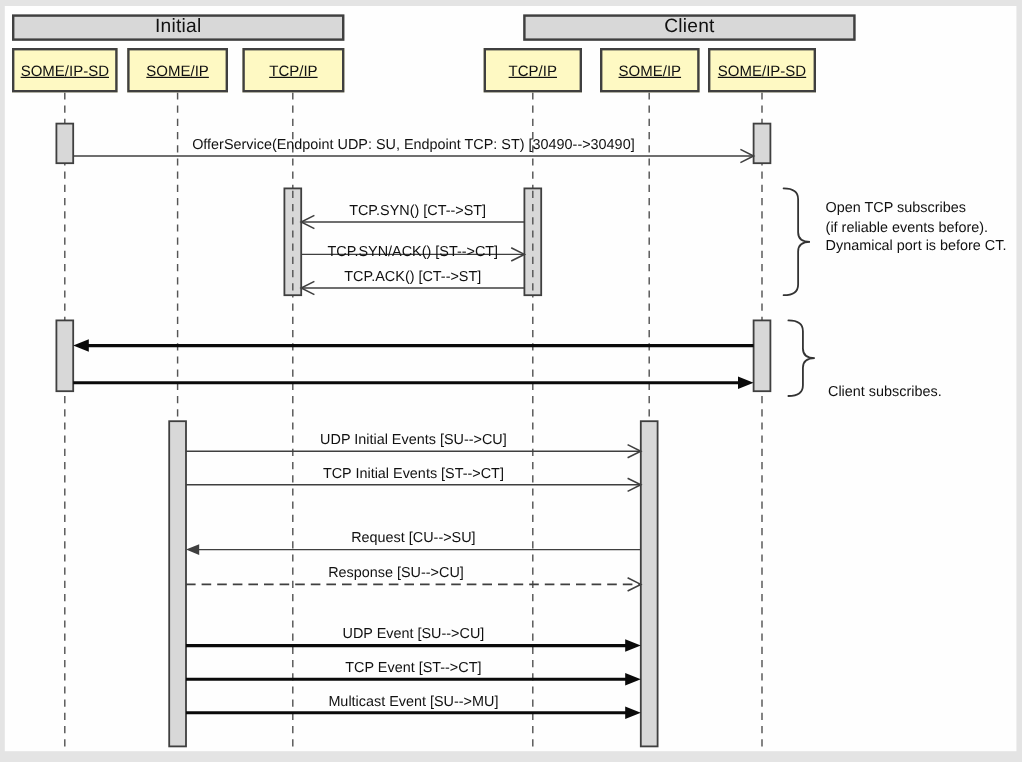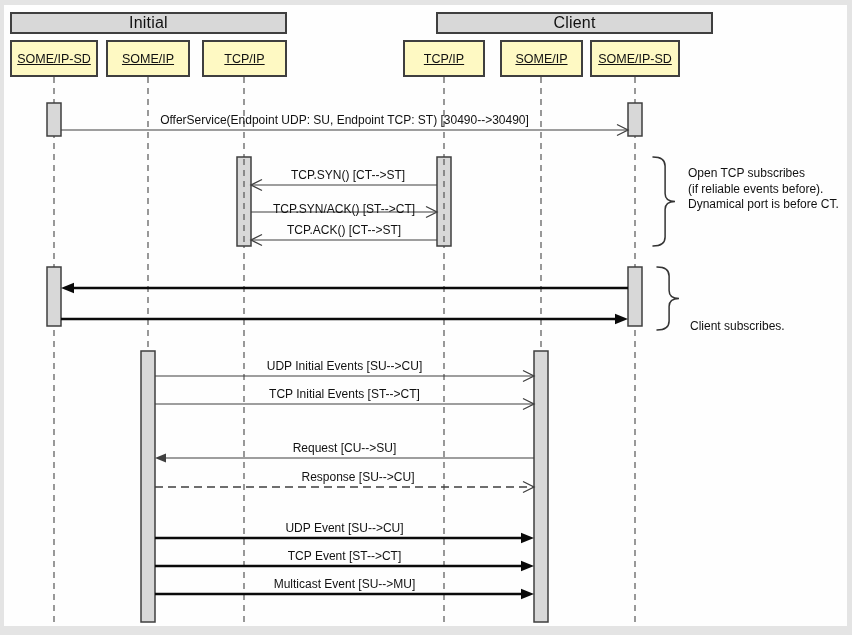--- a/index.html
+++ b/index.html
@@ -100,21 +100,21 @@
         <div class="actor-box" style="left: 590px; width: 90px;">
           <span>SOME/IP-SD</span>
         </div>
         <div class="msg-label" style="left: 344.5px; top: 127px;">OfferService(Endpoint UDP: SU, Endpoint TCP: ST) [30490--&gt;30490]</div>
         <div class="msg-label" style="left: 348px; top: 182px;">TCP.SYN() [CT--&gt;ST]</div>
         <div class="msg-label" style="left: 344px; top: 202px; margin-top: 14px;">TCP.SYN/ACK() [ST--&gt;CT]</div>
         <div class="msg-label" style="left: 344px; top: 237px;">TCP.ACK() [CT--&gt;ST]</div>
         <div class="msg-label" style="left: 344.5px; top: 373px;">UDP Initial Events [SU--&gt;CU]</div>
         <div class="msg-label" style="left: 344.5px; top: 401px;">TCP Initial Events [ST--&gt;CT]</div>
         <div class="msg-label" style="left: 344.5px; top: 455px;">Request [CU--&gt;SU]</div>
-        <div class="msg-label" style="left: 358px; top: 484px;">Response [SU--&gt;CU]</div>
+        <div class="msg-label" style="left: 330px; top: 484px;">Response [SU--&gt;CU]</div>
         <div class="msg-label" style="left: 344.5px; top: 535px;">UDP Event [SU--&gt;CU]</div>
         <div class="msg-label" style="left: 344.5px; top: 563px;">TCP Event [ST--&gt;CT]</div>
         <div class="msg-label" style="left: 344.5px; top: 591px;">Multicast Event [SU--&gt;MU]</div>
         <div class="note-text" style="left: 688px; top: 166px;">
           <div>Open TCP subscribes</div>
           <div>(if reliable events before).</div>
           <div>Dynamical port is before CT.</div>
         </div>
         <div class="note-text" style="left: 690px; top: 299px; margin-top: 20px;">
           <div>Client subscribes.</div>

